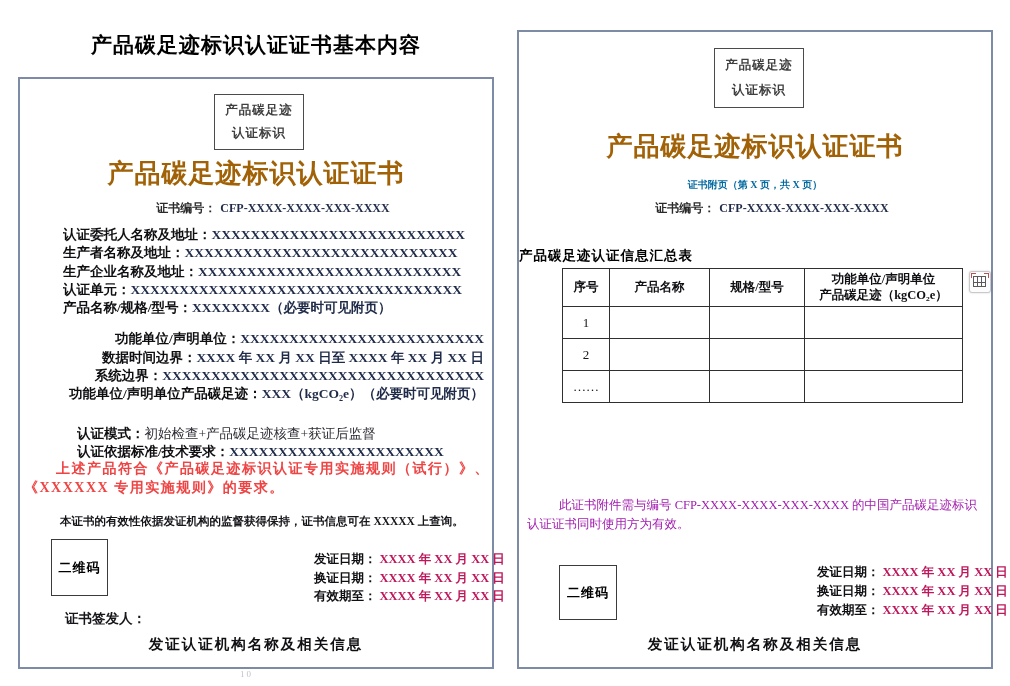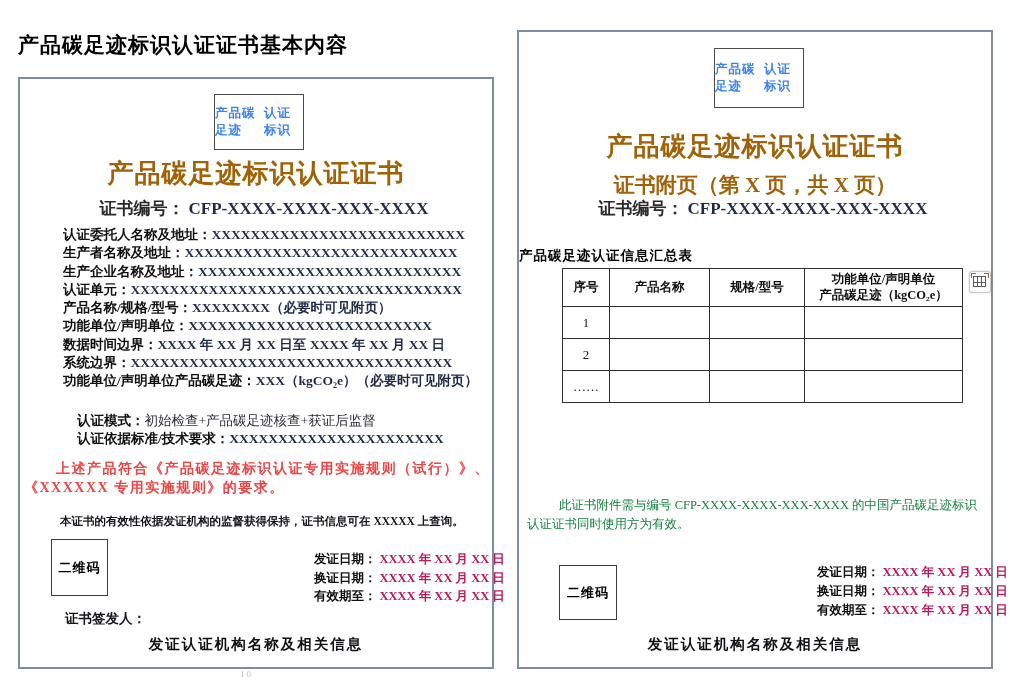--- a/index.html
+++ b/index.html
@@ -2,55 +2,55 @@
 <html><head>
 <meta charset="utf-8">
 <style>
   html,body{margin:0;padding:0;}
   body{
     width:1010px;height:686px;position:relative;overflow:hidden;
     background:#ffffff;color:#141414;
     font-family:"Liberation Serif","DejaVu Serif",serif;
   }
   .doc-heading{
-    position:absolute;left:18px;top:31px;width:476px;text-align:left;
+    position:absolute;left:18px;top:31px;width:476px;text-align:center;
     font-size:21px;font-weight:bold;letter-spacing:1px;color:#000;
   }
   .cert{position:absolute;border:2px solid #7e8ba6;background:#fff;box-sizing:border-box;}
   .cert.left{left:18px;top:77px;width:476px;height:592px;}
   .cert.right{left:517px;top:30px;width:476px;height:639px;}
 
   .mark-box{
     position:absolute;border:1.5px solid #4b4b4b;box-sizing:border-box;
-    display:flex;justify-content:space-evenly;align-items:center;
-    font-weight:bold;font-size:12.5px;letter-spacing:1px;color:#3b82f6;
+    display:flex;flex-direction:column;justify-content:space-evenly;align-items:center;
+    font-weight:bold;font-size:12.5px;letter-spacing:1px;color:#404040;
   }
   .cert.left  .mark-box{left:194px;top:15px;width:90px;height:56px;}
   .cert.right .mark-box{left:195px;top:16px;width:90px;height:60px;}
 
   .cert-title{position:absolute;left:0;width:100%;text-align:center;
     font-size:26px;font-weight:bold;letter-spacing:1px;color:#a16207;line-height:30px;}
   .cert.left  .cert-title{top:80px;}
   .cert.right .cert-title{top:100px;}
 
   .subtitle{position:absolute;left:0;width:100%;top:144px;text-align:center;
-    font-size:21px;font-weight:bold;line-height:18px;color:#a16207;}
-
-  .cert-no{position:absolute;left:8px;width:100%;text-align:center;
-    font-size:17px;font-weight:bold;line-height:13px;color:#2a2a2a;}
+    font-size:10px;font-weight:bold;line-height:18px;color:#0369a1;}
+
+  .cert-no{position:absolute;left:17px;width:100%;text-align:center;
+    font-size:12px;font-weight:bold;line-height:13px;color:#2a2a2a;}
   .cert.left  .cert-no{top:123px;}
   .cert.right .cert-no{top:170px;}
   .cert-no .num{color:#1e2a47;margin-left:4px;}
 
   .fields{position:absolute;left:43px;right:8px;top:147px;}
   .fline{white-space:nowrap;overflow:hidden;font-size:13.5px;line-height:18.3px;}
   .flabel{font-weight:bold;color:#0f0f12;}
   .fvalue{font-weight:bold;color:#1e2a47;}
   .fvalue.reg{font-weight:normal;color:#2c2c34;}
-  .fgroup.g2{}
+  .fgroup.g2{margin-top:13px;text-align:right;}
   .fgroup.g3{margin-top:21px;margin-left:14px;}
 
   .compliance{position:absolute;left:4px;right:4px;top:380px;
     font-size:14px;font-weight:bold;letter-spacing:1.5px;line-height:19px;color:#ef4444;}
   .compliance .cl1{padding-left:32px;white-space:nowrap;overflow:hidden;}
 
   .validity{position:absolute;left:40px;right:12px;top:434px;
     font-size:11.5px;line-height:16px;color:#15151a;font-weight:bold;}
 
   .qr{position:absolute;border:1.5px solid #3b3b3b;box-sizing:border-box;
@@ -90,21 +90,21 @@
     border:1px solid #5a5a5a;box-sizing:border-box;
     background:
       repeating-linear-gradient(to right,transparent 0 3.2px,#5a5a5a 3.2px 4.2px),
       repeating-linear-gradient(to bottom,transparent 0 4.5px,#5a5a5a 4.5px 5.5px);}
   .tsel::before{content:"";position:absolute;left:1px;top:1px;width:4px;height:4px;
     border-left:1.5px solid #b8544f;border-top:1.5px solid #b8544f;}
   .tsel::after{content:"";position:absolute;right:1px;top:1px;width:4px;height:4px;
     border-right:1.5px solid #b8544f;border-top:1.5px solid #b8544f;}
 
   .note{position:absolute;left:8px;right:10px;top:464px;
-    font-size:12.5px;line-height:18.5px;text-indent:32px;color:#15803d;}
+    font-size:12.5px;line-height:18.5px;text-indent:32px;color:#a21caf;}
 
   .footmark{position:absolute;left:240px;top:669px;font-size:9px;
     color:#5b6575;opacity:.4;letter-spacing:2px;}
 </style>
 </head>
 <body>
 
 <div class="doc-heading">产品碳足迹标识认证证书基本内容</div>
 
 <section class="cert left">

